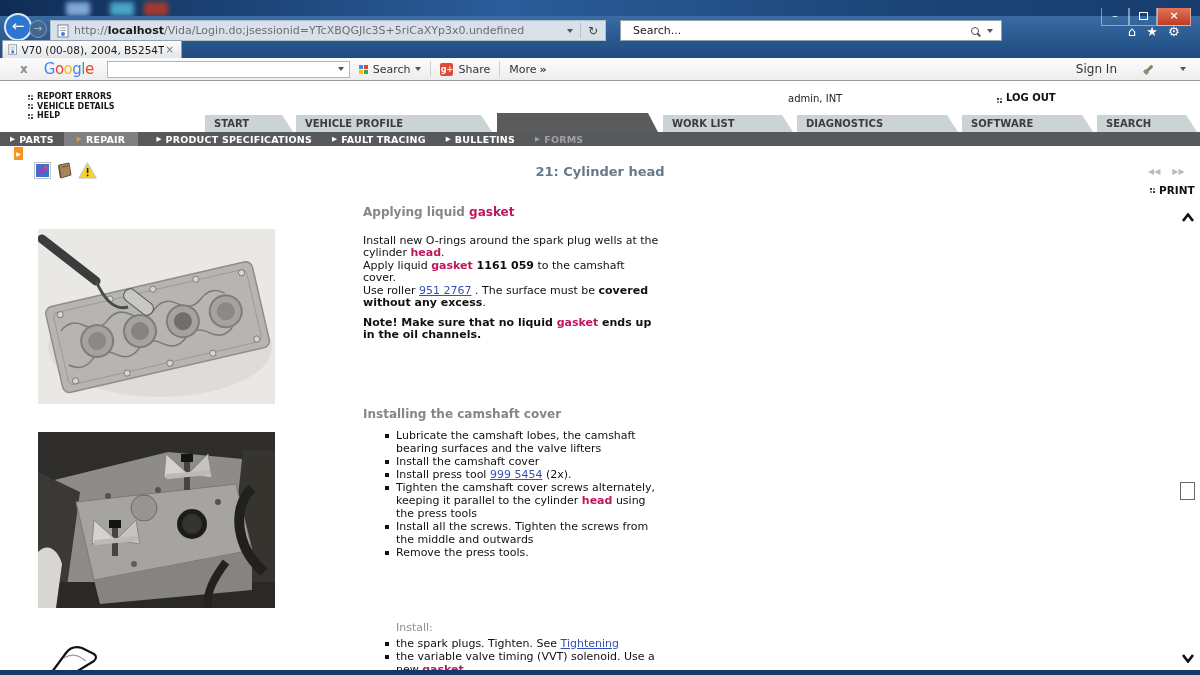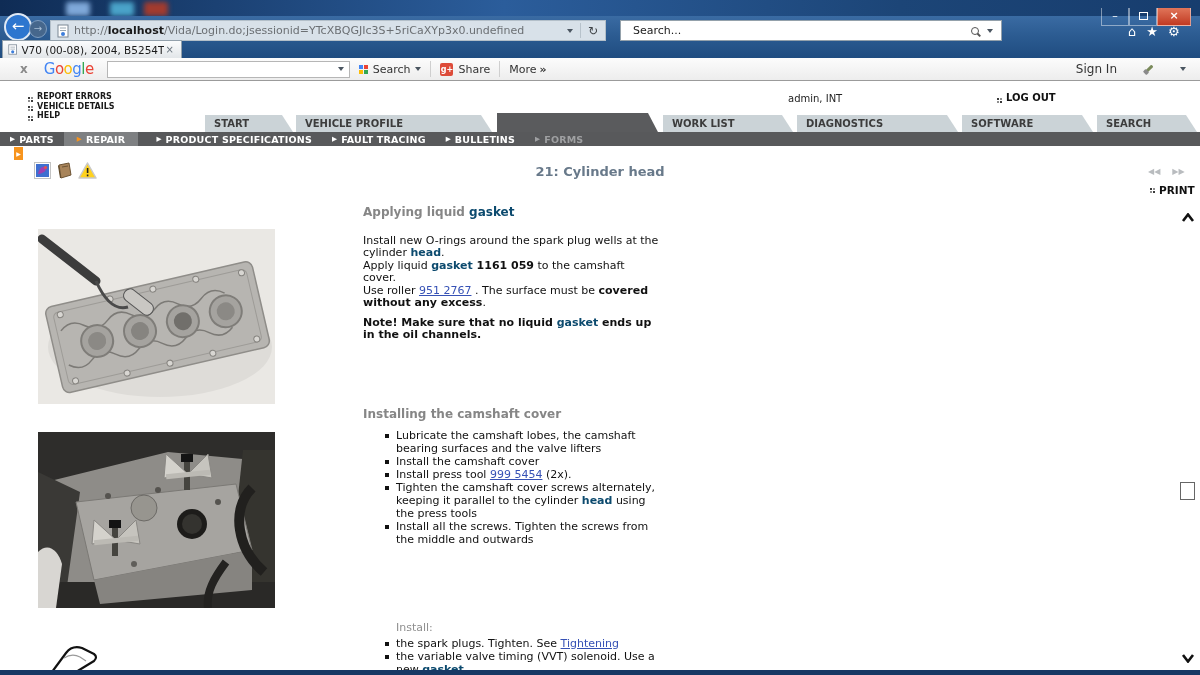--- a/index.html
+++ b/index.html
@@ -64,21 +64,21 @@
   .gplus{width:13px;height:13px;background:#dd4b39;border-radius:2px;color:#fff;font-size:8px;font-weight:bold;
     text-align:center;line-height:13px;display:inline-block}
   .gshare{display:flex;align-items:center;gap:5px;cursor:pointer}
   .gmore{display:flex;align-items:center;gap:3px;cursor:pointer}
   .gmore .chev{font-weight:bold}
   .gright{margin-left:auto;display:flex;align-items:center;gap:25px;margin-right:14px}
   .signin{font-size:12px;color:#333;cursor:pointer}
 
   
   .vmenu{position:absolute;top:92px;left:28px;font-size:8px;font-weight:bold;color:#1a1a1a;line-height:9.5px}
-  .vmenu .mi{display:flex;align-items:flex-end;cursor:pointer}
+  .vmenu .mi{display:flex;align-items:center;cursor:pointer}
   .dots{display:inline-block;width:6px;height:6px;position:relative;margin-right:3px}
   .dots::before{content:"";position:absolute;top:1px;left:0;width:2px;height:2px;background:#3a3a3a;
     box-shadow:0 3px 0 #8f8f8f,3px 0 0 #8f8f8f,3px 3px 0 #3a3a3a}
   .vuser{position:absolute;top:93px;left:788px;font-size:10px;color:#222}
   .vlogout{position:absolute;top:92px;left:997px;display:flex;align-items:flex-end;font-size:10px;font-weight:bold;color:#111;cursor:pointer}
 
   
   .tab{position:absolute;top:115px;height:17px;background:#cbd3d7;color:#3c3c3c;
     font-size:10px;font-weight:bold;padding:3px 0 0 9px;cursor:pointer;
     clip-path:polygon(0 0,calc(100% - 11px) 0,100% 100%,0 100%)}
@@ -104,21 +104,21 @@
   .cicons{position:absolute;top:162px;left:34px;display:flex;gap:5px}
   .cicons .ci{cursor:pointer}
   .doctitle{position:absolute;top:164px;left:0;width:1200px;text-align:center;
     font-size:13px;font-weight:bold;color:#68798a}
   .pager{position:absolute;top:167px;left:1148px;display:flex;gap:12px;font-size:8px;color:#b9bcbf}
   .pager span{cursor:pointer}
   .printbtn{position:absolute;top:184px;left:1150px;display:flex;align-items:center;font-size:10.5px;font-weight:bold;color:#111;cursor:pointer}
 
   .sec{position:absolute;left:363px;width:298px;font-size:11px;line-height:12.5px;color:#111}
   .sec-h{font-size:12px;font-weight:bold;color:#868686}
-  .red{color:#0c4a6e;font-weight:bold}
+  .red{color:#be185d;font-weight:bold}
   .b{font-weight:bold}
   a.doc-link{color:#3651b5;text-decoration:underline;cursor:pointer}
   .s1{top:206px}
   .s1 .body{margin-top:16px}
   .s1 .note{margin-top:7px}
   .s2{top:408px}
   .doc-list{list-style:none;margin:8px 0 0 20px}
   .doc-list li{position:relative;padding-left:13px;line-height:13px}
   .doc-list li::before{content:"";position:absolute;left:2px;top:5px;width:4px;height:4px;background:#111}
   .s3{top:622px}
@@ -330,20 +330,21 @@
   </div>
 
   <div class="sec s2">
     <div class="sec-h">Installing the camshaft cover</div>
     <ul class="doc-list">
       <li>Lubricate the camshaft lobes, the camshaft bearing surfaces and the valve lifters</li>
       <li>Install the camshaft cover</li>
       <li><span>Install press tool </span><a class="doc-link">999 5454</a><span> (2x).</span></li>
       <li><span>Tighten the camshaft cover screws alternately, keeping it parallel to the cylinder </span><span class="red">head</span><span> using the press tools</span></li>
       <li>Install all the screws. Tighten the screws from the middle and outwards</li>
+      <li>Remove the press tools.</li>
     </ul>
   </div>
 
   <div class="sec s3">
     <div class="lbl">Install:</div>
     <ul class="doc-list">
       <li><span>the spark plugs. Tighten. See </span><a class="doc-link">Tightening</a></li>
       <li><span>the variable valve timing (VVT) solenoid. Use a new </span><span class="red">gasket</span><span>.</span></li>
     </ul>
   </div>

